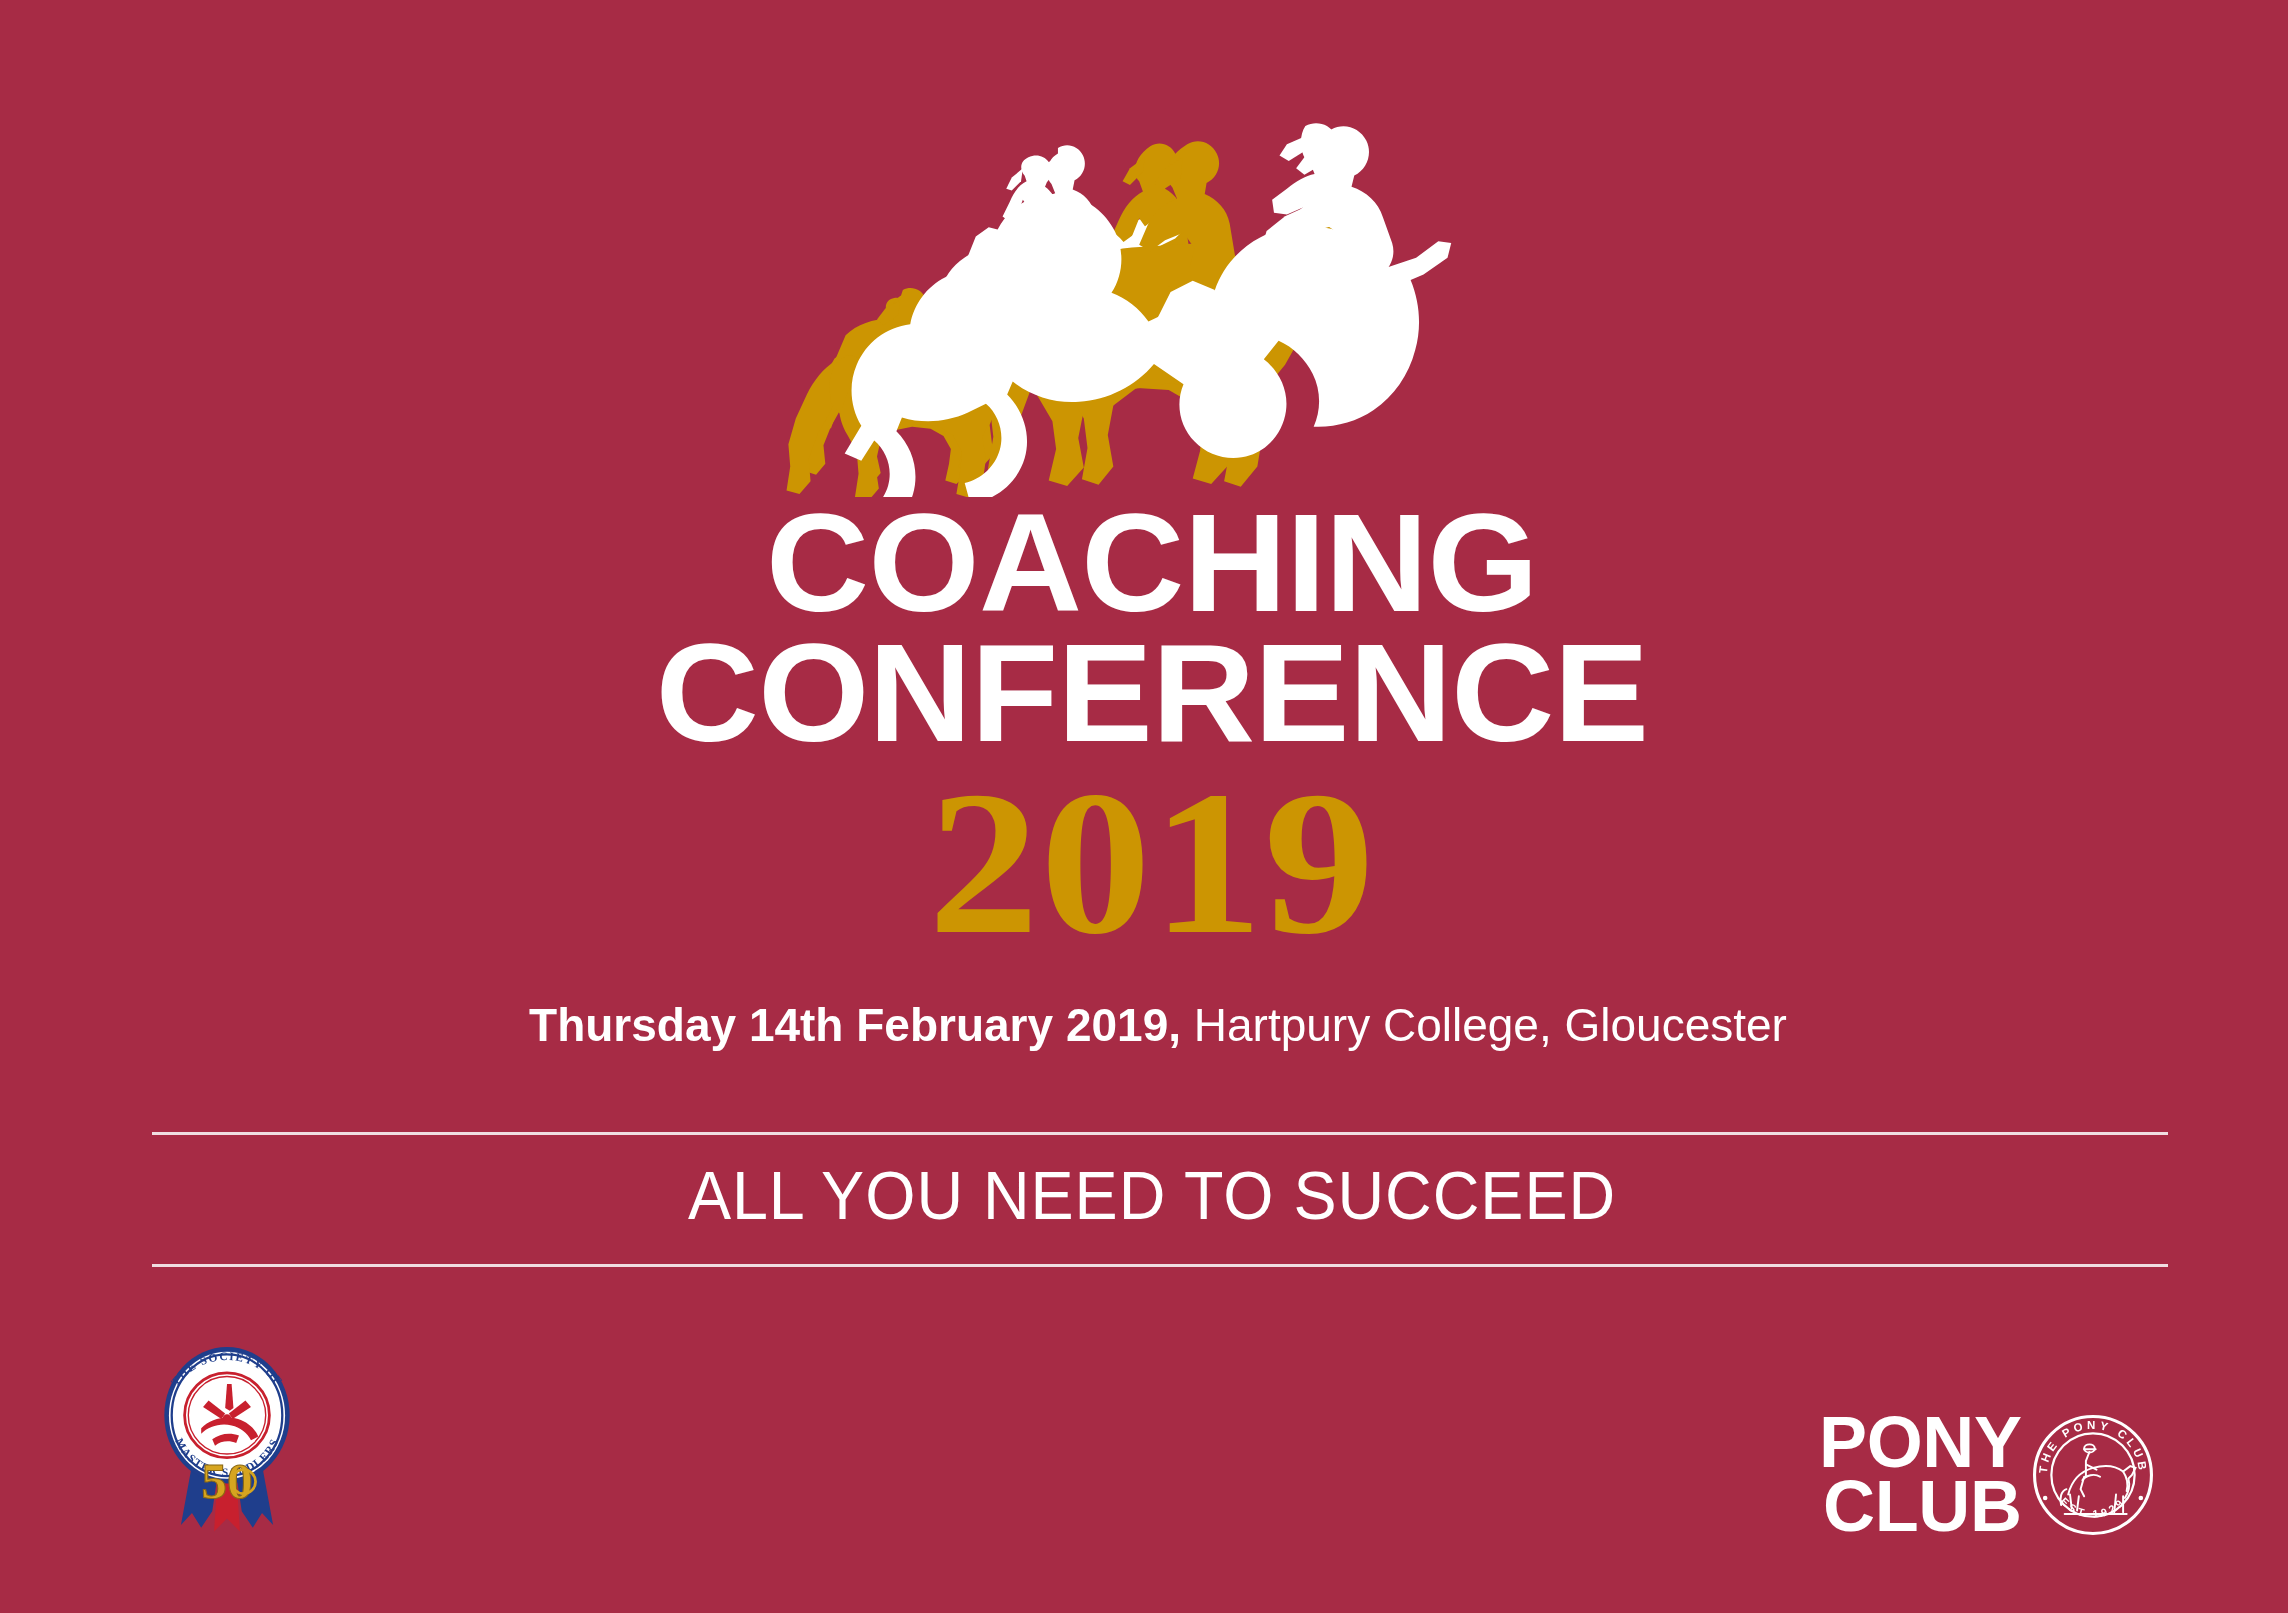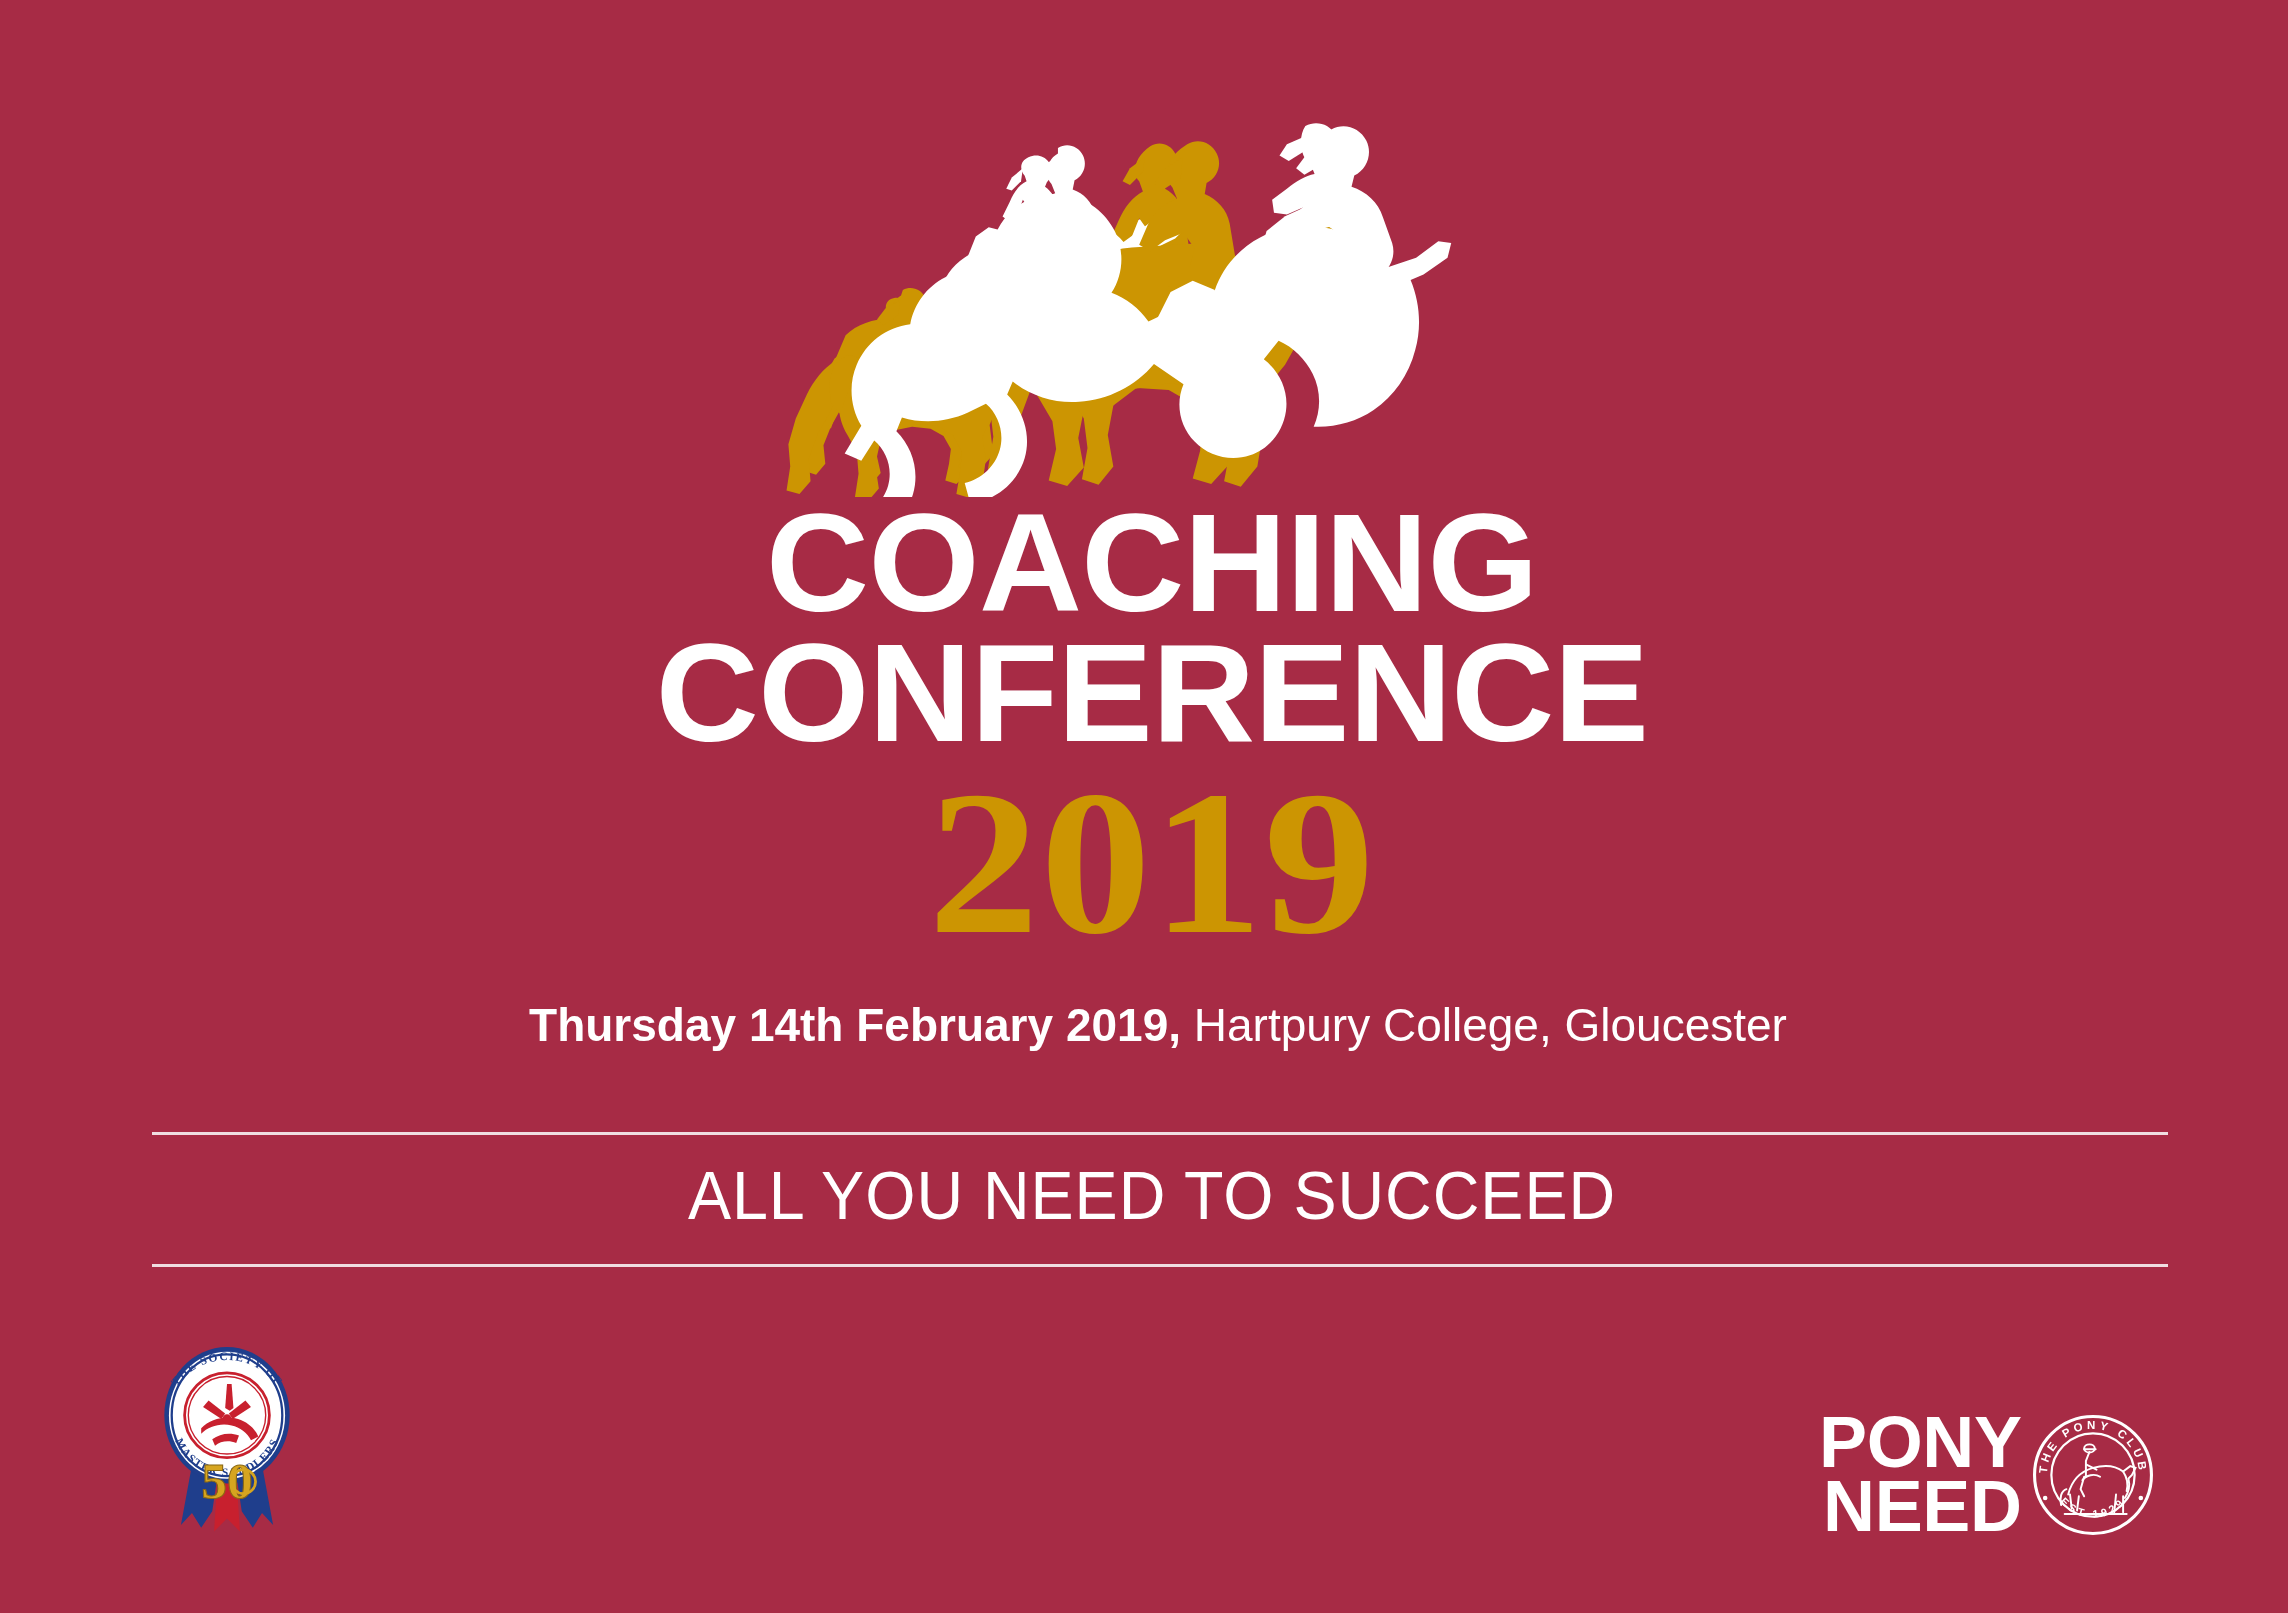--- a/index.html
+++ b/index.html
@@ -622,21 +622,21 @@
       <g>
         <text x="90" y="176" text-anchor="middle" font-family="Liberation Serif, serif" font-size="56" font-weight="bold" fill="#D6A520" stroke="#8B6914" stroke-width="1.2">50</text>
         <circle cx="108" cy="158" r="13" fill="none" stroke="#D6A520" stroke-width="3"></circle>
       </g>
     </svg>
   </div>
 
   <div class="ponyclub-logo">
     <div class="pc-wordmark">
       <div>PONY</div>
-      <div>NEED</div>
+      <div>CLUB</div>
     </div>
     <div class="pc-badge">
       <svg viewBox="0 0 140 140" xmlns="http://www.w3.org/2000/svg">
         <defs>
           <path id="pcArcTop" d="M 18 70 A 52 52 0 0 1 122 70" fill="none"></path>
           <path id="pcArcBot" d="M 22 70 A 48 48 0 0 0 118 70" fill="none"></path>
         </defs>
         <circle cx="70" cy="70" r="66" fill="none" stroke="#FFFFFF" stroke-width="3.5"></circle>
         <circle cx="70" cy="70" r="47" fill="none" stroke="#FFFFFF" stroke-width="2.5"></circle>
 

